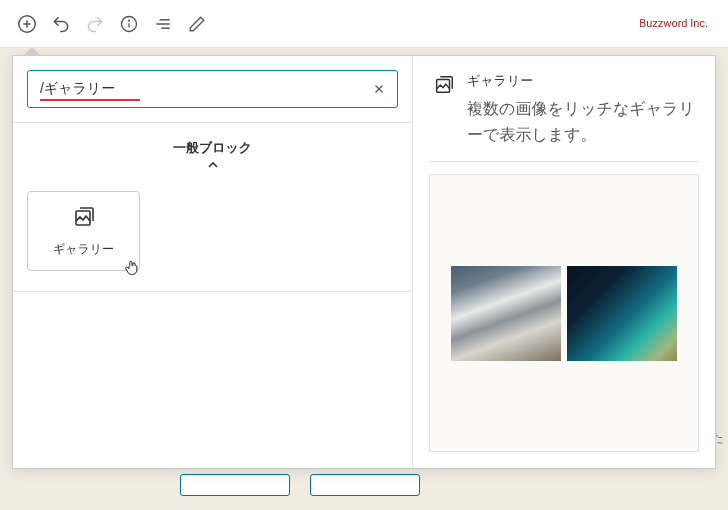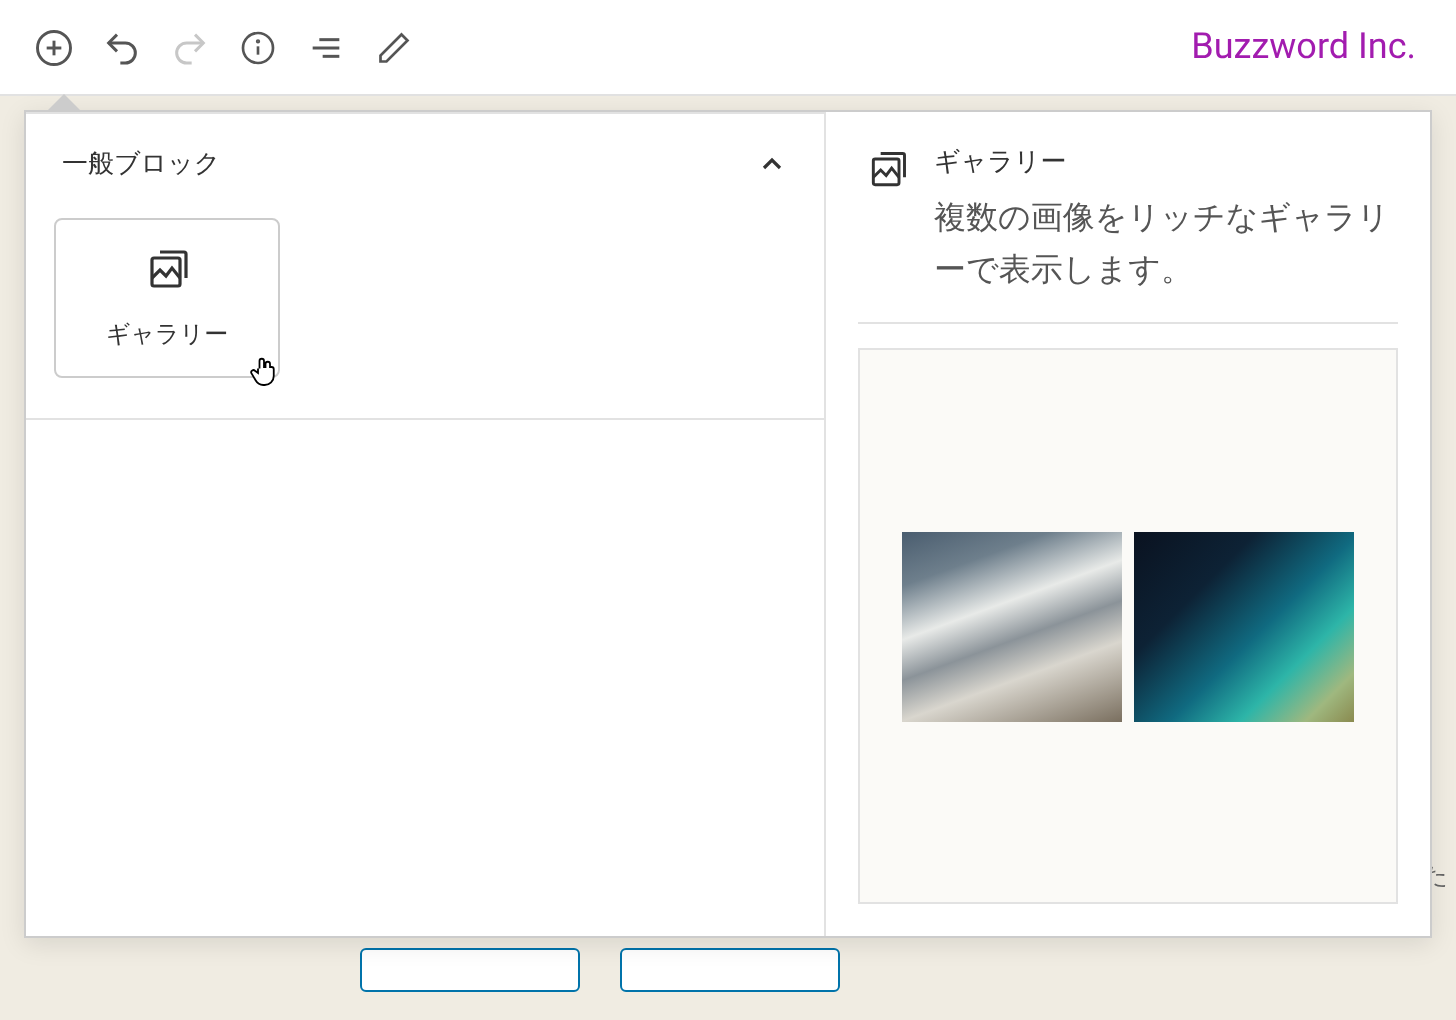--- a/index.html
+++ b/index.html
@@ -26,22 +26,22 @@
       display: flex;
       align-items: center;
       justify-content: center;
       cursor: pointer;
       color: #555;
       border-radius: 3px;
     }
     .toolbar-btn.disabled { color: #c7c7c7; cursor: default; }
     .toolbar-spacer { flex: 1; }
     .brand {
-      color: #a21caf;
-      font-size: 18px;
+      color: #b91c1c;
+      font-size: 11px;
       padding-right: 10px;
     }
     .inserter-caret {
       position: absolute;
       top: 48px;
       left: 24px;
       width: 0; height: 0;
       border-left: 8px solid transparent;
       border-right: 8px solid transparent;
       border-bottom: 8px solid #fff;
@@ -112,24 +112,25 @@
       font-size: 16px;
       width: 20px; height: 20px;
       display: flex; align-items: center; justify-content: center;
     }
     .hr { border-top: 1px solid #e2e2e2; }
     .category-header {
       padding: 16px 18px 12px;
       display: flex;
       align-items: center;
       justify-content: space-between;
-      font-weight: 400;
+      font-weight: 700;
       font-size: 13px;
       color: #333;
       cursor: pointer;
+      flex-direction: column;
     }
     .chevron { font-size: 14px; color: #333; }
     .blocks-grid {
       padding: 6px 14px 20px;
     }
     .block-tile {
       width: 113px;
       height: 80px;
       border: 1px solid #ccc;
       border-radius: 4px;
@@ -272,20 +273,32 @@
 <div class="bg-row">
   <div class="bg-btn"></div>
   <div class="bg-btn"></div>
 </div>
 <div class="bg-text">くた</div>
 
 <div class="inserter-caret"></div>
 
 <div class="popover">
   <div class="popover-left">
+    <div class="search-wrap">
+      <div class="search-box">
+        <input class="search-input" type="text" value="/ギャラリー" style="">
+        <div class="search-underline"></div>
+        <div class="search-clear">
+          <svg width="14" height="14" viewBox="0 0 24 24" fill="none" stroke="currentColor" stroke-width="2.2">
+              <line x1="6" y1="6" x2="18" y2="18"></line>
+              <line x1="18" y1="6" x2="6" y2="18"></line>
+            </svg>
+        </div>
+      </div>
+    </div>
     <div class="hr"></div>
     <div class="category-header">
       <span>一般ブロック</span>
       <span class="chevron">
         <svg width="16" height="16" viewBox="0 0 24 24" fill="none" stroke="currentColor" stroke-width="2.4">
             <polyline points="6 15 12 9 18 15"></polyline>
           </svg>
       </span>
     </div>
     <div class="blocks-grid">

